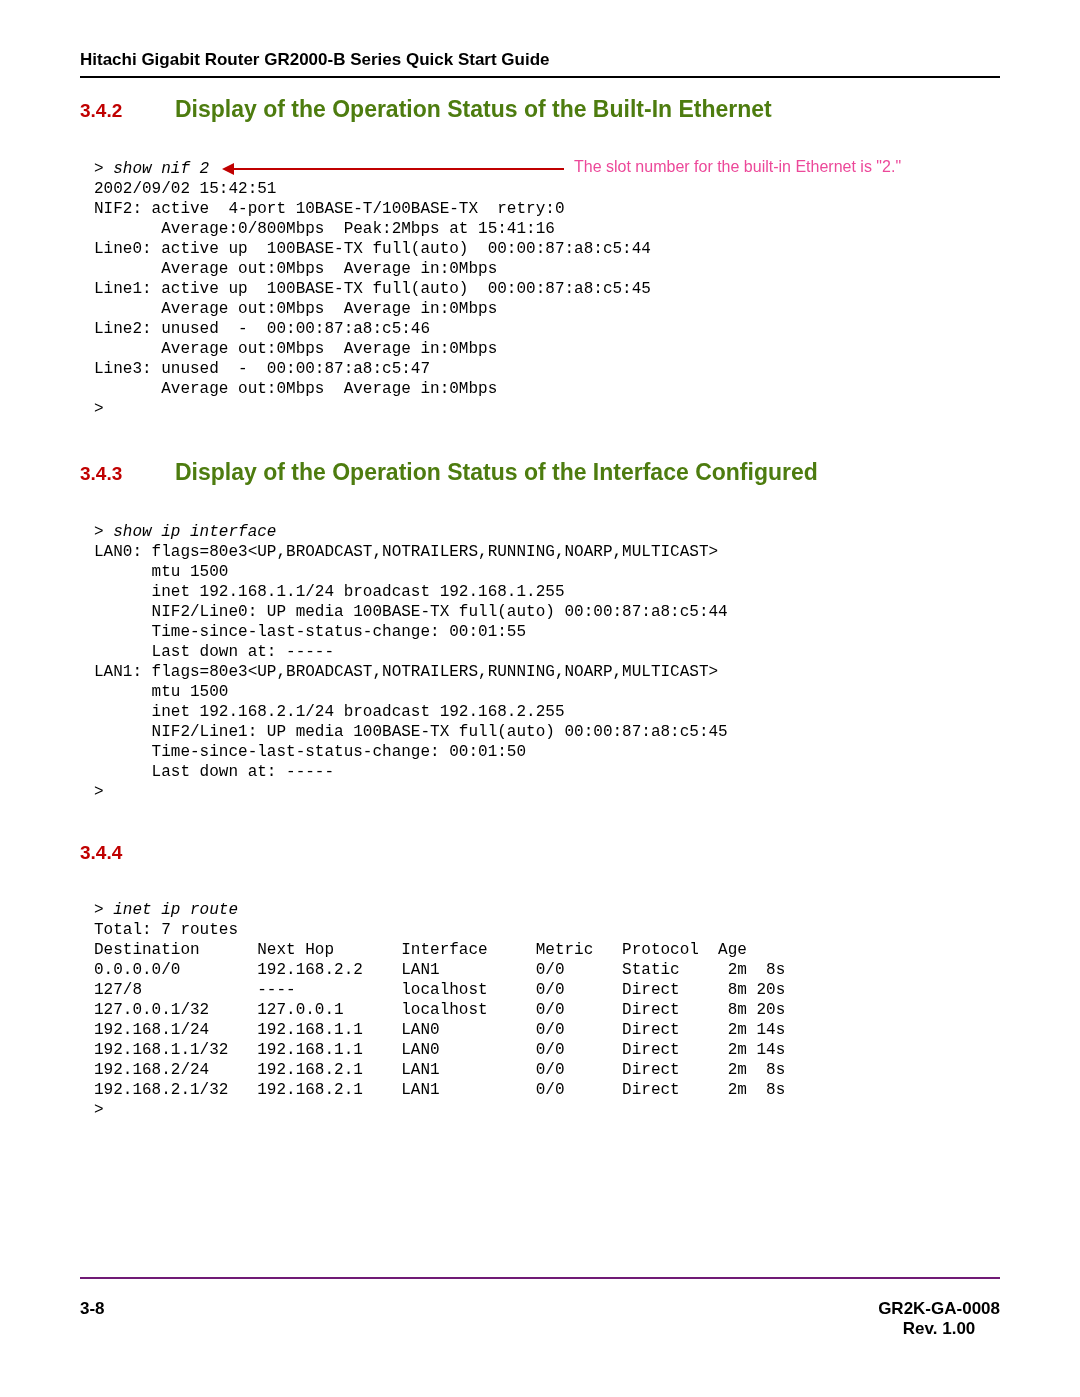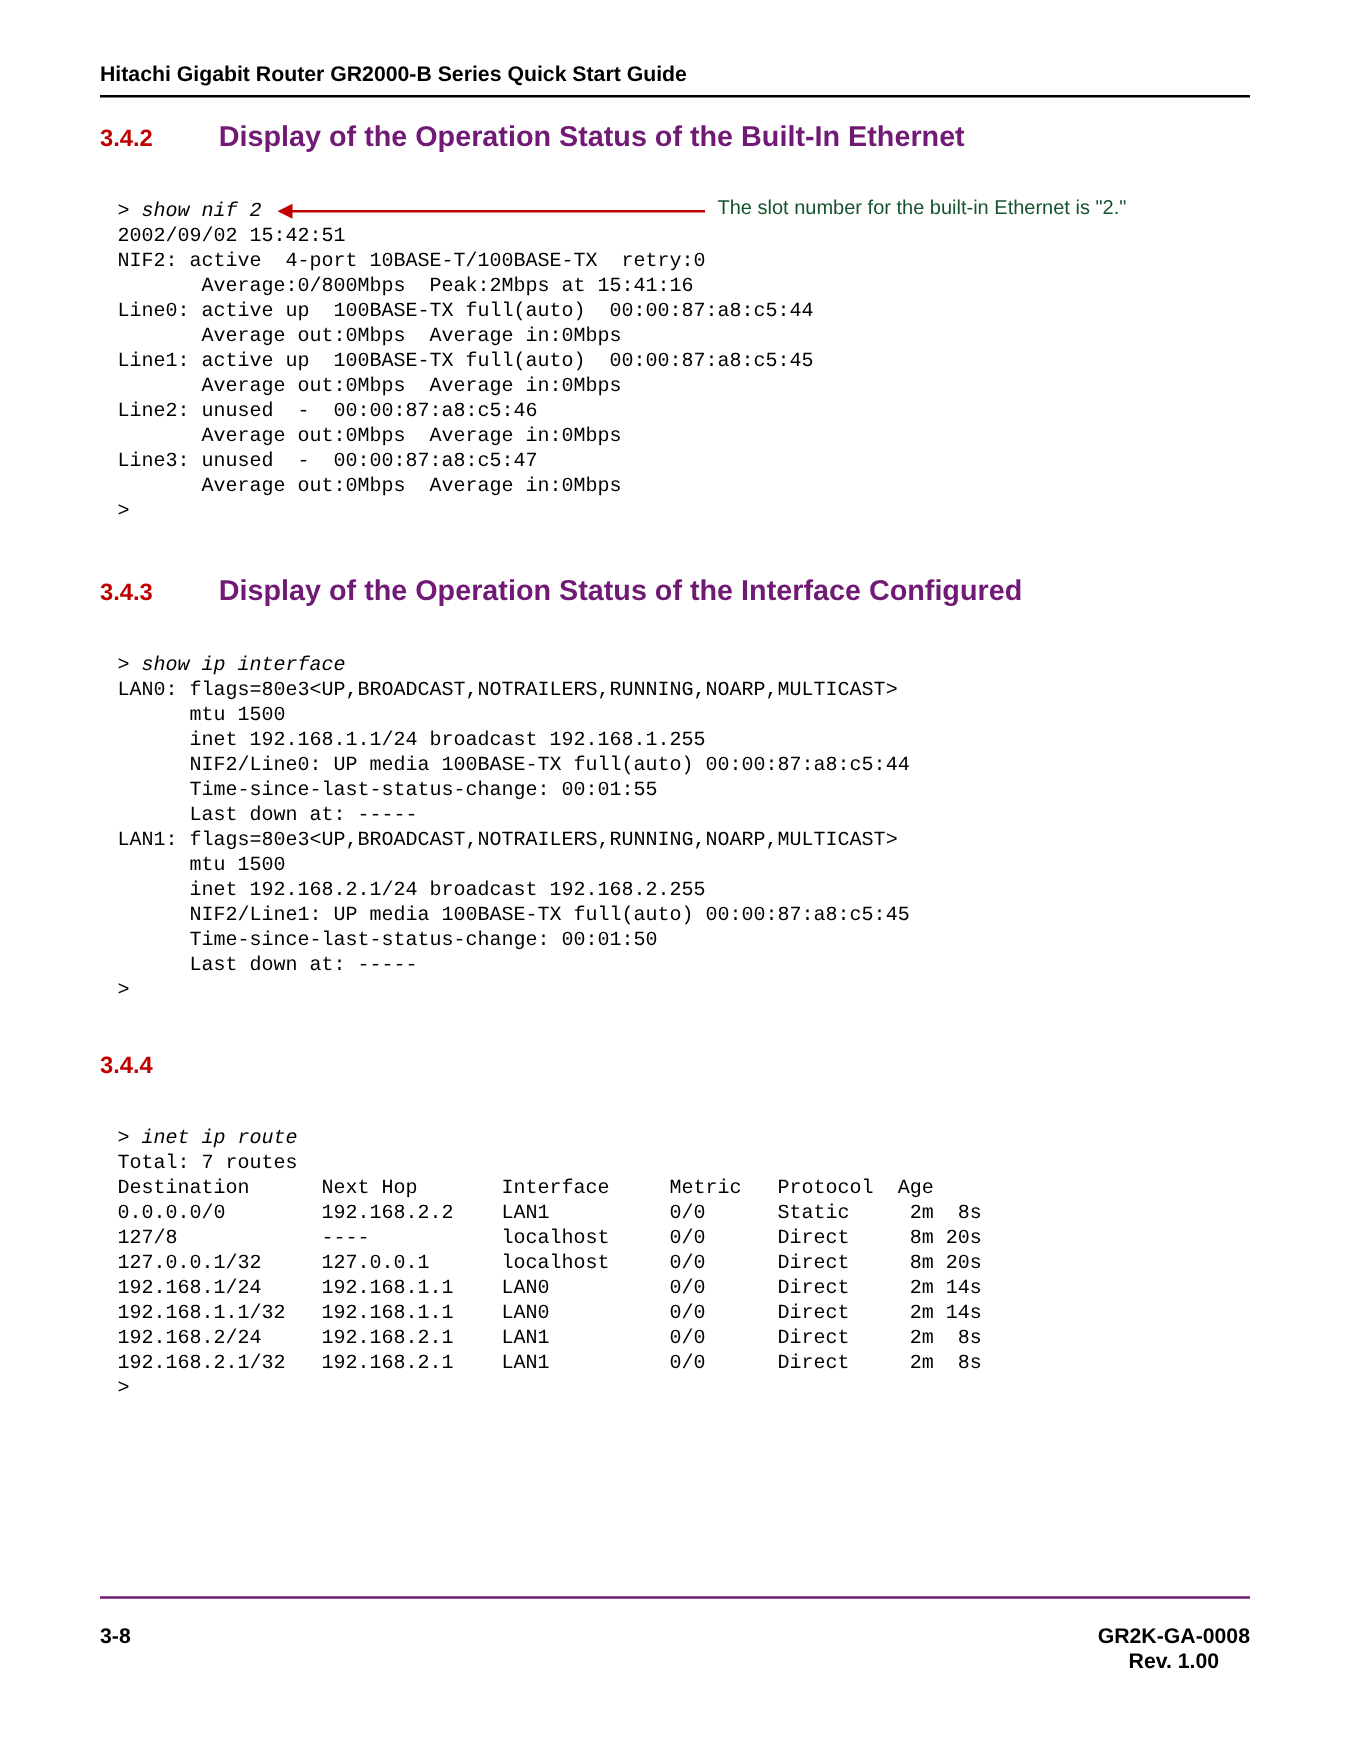--- a/index.html
+++ b/index.html
@@ -26,21 +26,21 @@
     margin-bottom: 36px;
   }
   .sec-num {
     color: #c00000;
     font-weight: bold;
     font-size: 19px;
     width: 95px;
     flex: 0 0 auto;
   }
   .sec-title {
-    color: #701a75;
+    color: #4d7c0f;
     font-weight: bold;
     font-size: 23px;
   }
   .terminal {
     font-family: "Courier New", Courier, monospace;
     font-size: 16px;
     line-height: 1.25;
     white-space: pre;
     margin-left: 14px;
     margin-bottom: 40px;
@@ -62,21 +62,21 @@
     top: -5px;
     width: 0; height: 0;
     border-top: 6px solid transparent;
     border-bottom: 6px solid transparent;
     border-right: 12px solid #c00000;
   }
   .callout-text {
     position: absolute;
     top: -2px;
     left: 480px;
-    color: #14532d;
+    color: #ec4899;
     font-family: Arial, Helvetica, sans-serif;
     font-size: 16px;
     white-space: nowrap;
   }
   .footer {
     position: absolute;
     left: 80px;
     right: 80px;
     bottom: 58px;
     border-top: 2px solid #701a75;

